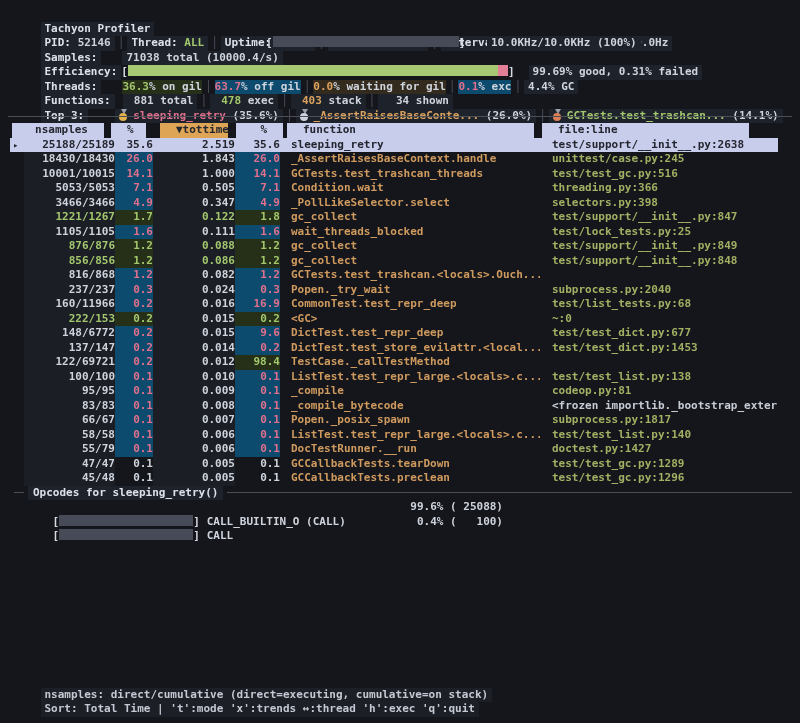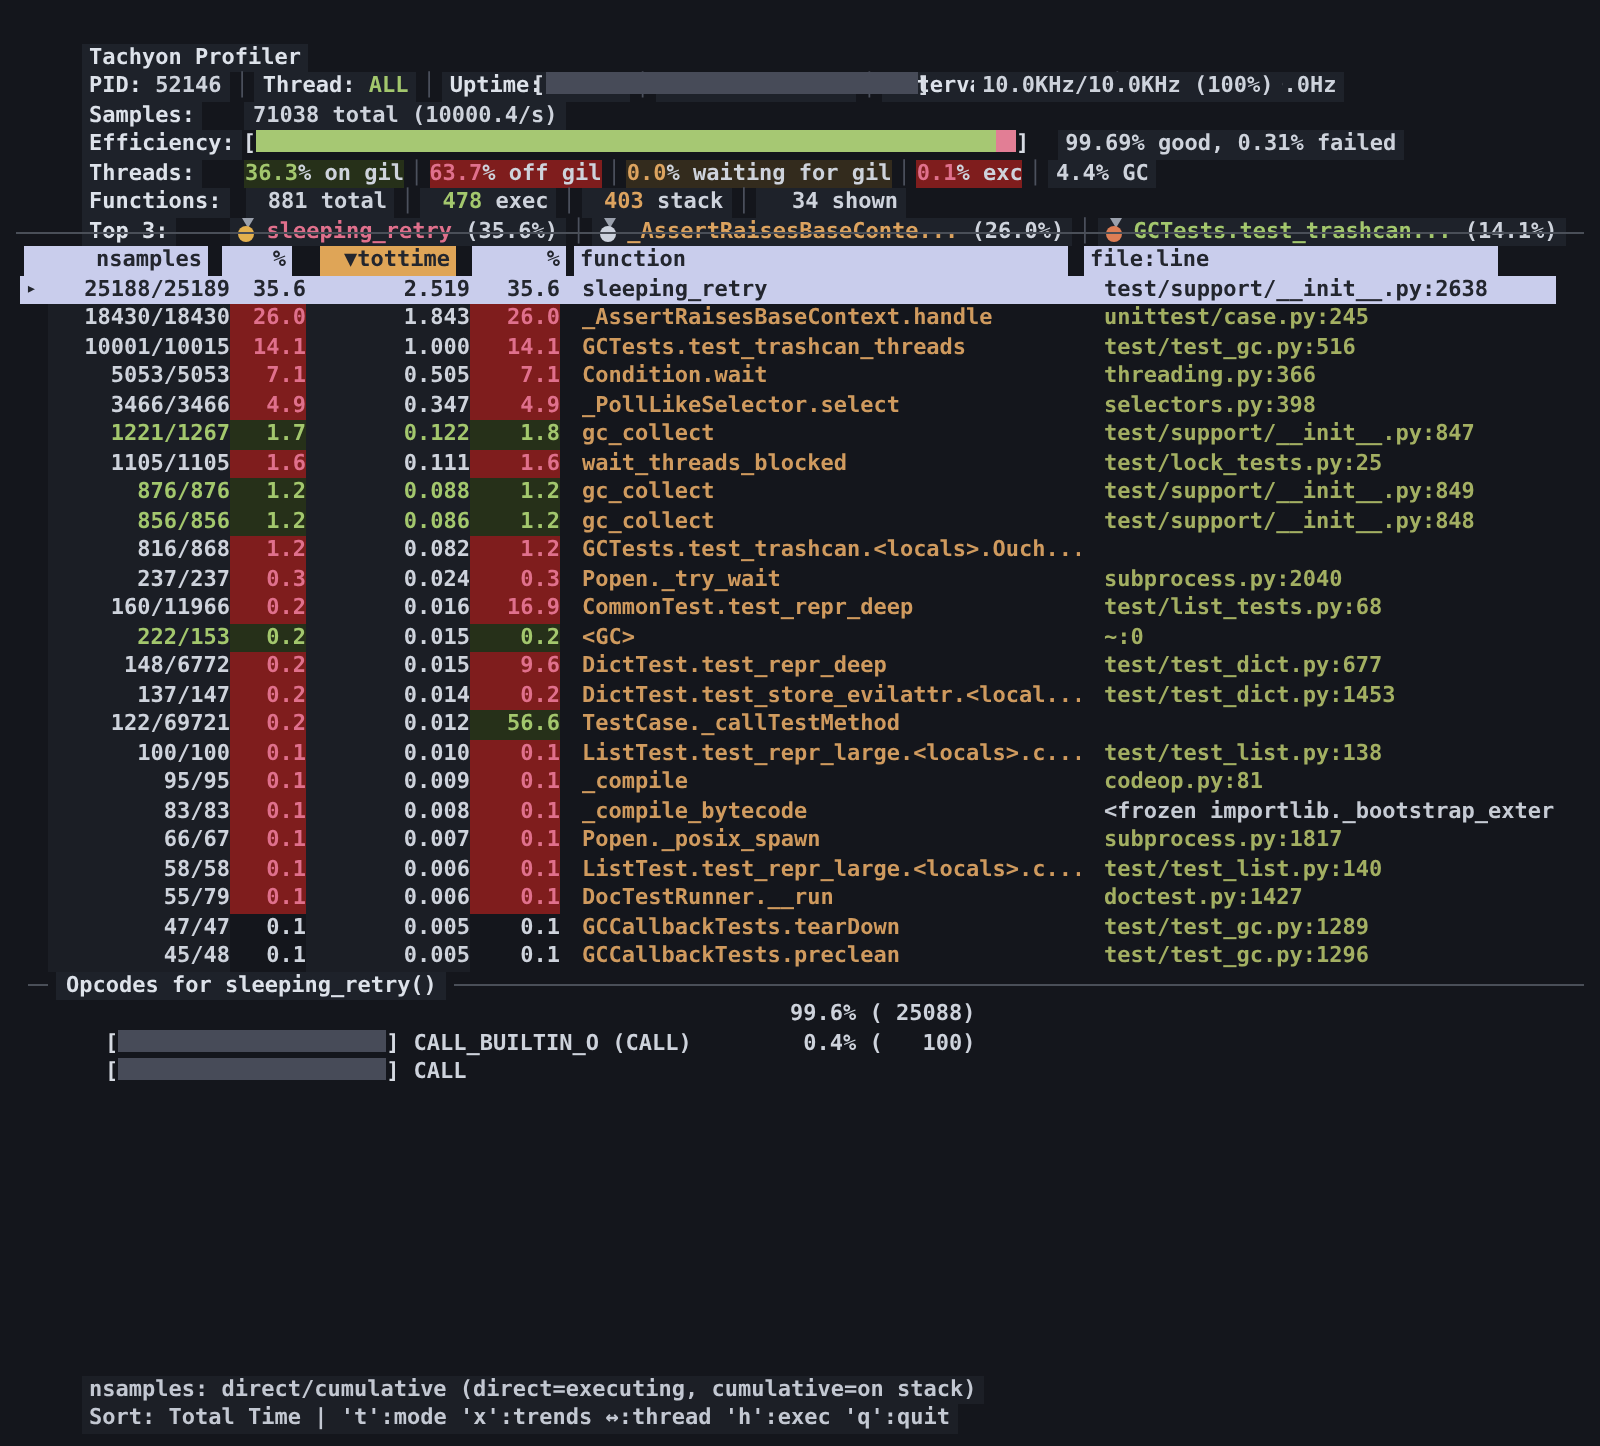--- a/index.html
+++ b/index.html
@@ -16,21 +16,21 @@
   .seg { background:#1e222a; display:inline-block; height:14.5px; padding:0 4px; }
   .lbl { color:#dde2ea; }
   .val { color:#ced3dc; }
   .green { color:#a3c76d; }
   .red { color:#e0708c; }
   .amber { color:#dca35f; }
   .divider { color:#4c515d; padding:0 3px; background:transparent; }
   .hl-box { background:#363b47; padding:0 2px; }
   .tintbox { display:inline-block; height:14.5px; padding:0 0; }
   .tint-g { background:#263019; }
-  .tint-r { background:#7f1d1d; }
+  .tint-r { background:#0c4a6e; }
   .tint-a { background:#332b1d; }
   .fnum { display:inline-block; width:27px; text-align:right; }
 
   
   .bracket { color:#d6dae2; }
   .track { display:inline-block; height:11px; vertical-align:-1px; background:#474b58; overflow:hidden; }
   .samples-track { width:186px; }
   .samples-fill { height:100%; background:#a6c873; }
   .eff-track { width:380px; display:inline-flex; }
   .eff-good { height:11px; width:calc(100% - 10px); background:#a6c873; }
@@ -42,21 +42,21 @@
   
   .hsep { height:14.5px; position:relative; }
   .hsep::after { content:""; position:absolute; left:8px; right:8px; top:7px; border-top:1px solid #4a4f58; }
   .opsep { height:14.5px; display:flex; align-items:center; padding-left:14px; padding-right:8px; }
   .opsep .dash-s { width:10px; border-top:1px solid #4a4f58; }
   .opsep .dash-l { flex:1; border-top:1px solid #4a4f58; }
   .opsep .optitle { background:#1e222a; color:#dde2ea; padding:0 5px; margin:0 4px; height:14.5px; line-height:14.5px; }
 
   
   .thead { display:flex; margin-left:12px; height:14.5px; line-height:14.5px; }
-  .hb { background:#c9cdec; color:#23262e; padding:0 3px; height:14.5px; }
+  .hb { background:#c9cdec; color:#23262e; padding:0 16px; height:14.5px; }
   .hb.num { text-align:right; }
   .hb1 { width:92px; } .hb2 { width:35px; } .hb3 { width:68px; background:#dfa557; text-align:right; }
   .hb4 { width:47px; } .hb5 { width:247px; } .hb6 { width:207px; }
   .g4{width:4px;} .g7{width:7px;} .g8{width:8px;} .g14{width:14px;}
 
   
   .trow { display:flex; height:14.5px; line-height:14.5px; margin-left:10px; width:768px; padding-left:14px; position:relative; white-space:pre; }
   .trow .cell { display:inline-block; height:14.5px; overflow:hidden; }
   .c1 { width:91px; text-align:right; background:#1b1e25; }
   .c2 { width:38px; text-align:right; }
@@ -78,21 +78,21 @@
   .medal.gold::after { background:#e3b04e; }
   .medal.silver::after { background:#ccd2dd; }
   .medal.bronze::after { background:#dd7e55; }
   .t3name { font-weight:bold; }
 
   
   .oprow { height:14.5px; line-height:14.5px; padding-left:26px; position:relative; white-space:pre; }
   .optrack { display:inline-block; width:134px; height:11px; vertical-align:-1px; background:#474b58; }
   .opfill { height:100%; background:#c9cdec; }
   .opname { margin-left:7px; color:#ced3dc; }
-  .opstats { position:absolute; left:395px; top:0; width:108px; white-space:pre; }
+  .opstats { position:absolute; left:395px; top:0; width:108px; text-align:right; white-space:pre; }
 
   .spacer { height:144px; }
   .footer-line { height:14.5px; line-height:14.5px; padding-left:14px; white-space:pre; }
   .footer-seg { background:#1c1f26; color:#c3c8d2; padding:0 4px; display:inline-block; height:14.5px; }
 </style>
 </head>
 <body>
 
 <div class="screen">
 
@@ -151,21 +151,21 @@
       <div class="trow"><span class="cell c1 tone-g">1221/1267</span><span class="cell c2 tone-g tint-g">1.7</span><span class="cell c3 tone-g">0.122</span><span class="cell c4 tone-g tint-g">1.8</span><span class="cell c5">gc_collect</span><span class="cell c6">test/support/__init__.py:847</span></div>
       <div class="trow"><span class="cell c1 tone-w">1105/1105</span><span class="cell c2 tone-r tint-r">1.6</span><span class="cell c3 tone-w">0.111</span><span class="cell c4 tone-r tint-r">1.6</span><span class="cell c5">wait_threads_blocked</span><span class="cell c6">test/lock_tests.py:25</span></div>
       <div class="trow"><span class="cell c1 tone-g">876/876</span><span class="cell c2 tone-g tint-g">1.2</span><span class="cell c3 tone-g">0.088</span><span class="cell c4 tone-g tint-g">1.2</span><span class="cell c5">gc_collect</span><span class="cell c6">test/support/__init__.py:849</span></div>
       <div class="trow"><span class="cell c1 tone-g">856/856</span><span class="cell c2 tone-g tint-g">1.2</span><span class="cell c3 tone-g">0.086</span><span class="cell c4 tone-g tint-g">1.2</span><span class="cell c5">gc_collect</span><span class="cell c6">test/support/__init__.py:848</span></div>
       <div class="trow"><span class="cell c1 tone-w">816/868</span><span class="cell c2 tone-r tint-r">1.2</span><span class="cell c3 tone-w">0.082</span><span class="cell c4 tone-r tint-r">1.2</span><span class="cell c5">GCTests.test_trashcan.&lt;locals&gt;.Ouch...</span></div>
       <div class="trow"><span class="cell c1 tone-w">237/237</span><span class="cell c2 tone-r tint-r">0.3</span><span class="cell c3 tone-w">0.024</span><span class="cell c4 tone-r tint-r">0.3</span><span class="cell c5">Popen._try_wait</span><span class="cell c6">subprocess.py:2040</span></div>
       <div class="trow"><span class="cell c1 tone-w">160/11966</span><span class="cell c2 tone-r tint-r">0.2</span><span class="cell c3 tone-w">0.016</span><span class="cell c4 tone-r tint-r">16.9</span><span class="cell c5">CommonTest.test_repr_deep</span><span class="cell c6">test/list_tests.py:68</span></div>
       <div class="trow"><span class="cell c1 tone-g">222/153</span><span class="cell c2 tone-g tint-g">0.2</span><span class="cell c3 tone-w">0.015</span><span class="cell c4 tone-g tint-g">0.2</span><span class="cell c5">&lt;GC&gt;</span><span class="cell c6">~:0</span></div>
       <div class="trow"><span class="cell c1 tone-w">148/6772</span><span class="cell c2 tone-r tint-r">0.2</span><span class="cell c3 tone-w">0.015</span><span class="cell c4 tone-r tint-r">9.6</span><span class="cell c5">DictTest.test_repr_deep</span><span class="cell c6">test/test_dict.py:677</span></div>
       <div class="trow"><span class="cell c1 tone-w">137/147</span><span class="cell c2 tone-r tint-r">0.2</span><span class="cell c3 tone-w">0.014</span><span class="cell c4 tone-r tint-r">0.2</span><span class="cell c5">DictTest.test_store_evilattr.&lt;local...</span><span class="cell c6">test/test_dict.py:1453</span></div>
-      <div class="trow"><span class="cell c1 tone-w">122/69721</span><span class="cell c2 tone-r tint-r">0.2</span><span class="cell c3 tone-w">0.012</span><span class="cell c4 tone-g tint-g">56.6</span><span class="cell c5">TestCase._callTestMethod</span></div>
+      <div class="trow"><span class="cell c1 tone-w">122/69721</span><span class="cell c2 tone-r tint-r">0.2</span><span class="cell c3 tone-w">0.012</span><span class="cell c4 tone-g tint-g">98.4</span><span class="cell c5">TestCase._callTestMethod</span></div>
       <div class="trow"><span class="cell c1 tone-w">100/100</span><span class="cell c2 tone-r tint-r">0.1</span><span class="cell c3 tone-w">0.010</span><span class="cell c4 tone-r tint-r">0.1</span><span class="cell c5">ListTest.test_repr_large.&lt;locals&gt;.c...</span><span class="cell c6">test/test_list.py:138</span></div>
       <div class="trow"><span class="cell c1 tone-w">95/95</span><span class="cell c2 tone-r tint-r">0.1</span><span class="cell c3 tone-w">0.009</span><span class="cell c4 tone-r tint-r">0.1</span><span class="cell c5">_compile</span><span class="cell c6">codeop.py:81</span></div>
       <div class="trow"><span class="cell c1 tone-w">83/83</span><span class="cell c2 tone-r tint-r">0.1</span><span class="cell c3 tone-w">0.008</span><span class="cell c4 tone-r tint-r">0.1</span><span class="cell c5">_compile_bytecode</span><span class="cell c6 file-w">&lt;frozen importlib._bootstrap_externa</span></div>
       <div class="trow"><span class="cell c1 tone-w">66/67</span><span class="cell c2 tone-r tint-r">0.1</span><span class="cell c3 tone-w">0.007</span><span class="cell c4 tone-r tint-r">0.1</span><span class="cell c5">Popen._posix_spawn</span><span class="cell c6">subprocess.py:1817</span></div>
       <div class="trow"><span class="cell c1 tone-w">58/58</span><span class="cell c2 tone-r tint-r">0.1</span><span class="cell c3 tone-w">0.006</span><span class="cell c4 tone-r tint-r">0.1</span><span class="cell c5">ListTest.test_repr_large.&lt;locals&gt;.c...</span><span class="cell c6">test/test_list.py:140</span></div>
       <div class="trow"><span class="cell c1 tone-w">55/79</span><span class="cell c2 tone-r tint-r">0.1</span><span class="cell c3 tone-w">0.006</span><span class="cell c4 tone-r tint-r">0.1</span><span class="cell c5">DocTestRunner.__run</span><span class="cell c6">doctest.py:1427</span></div>
       <div class="trow"><span class="cell c1 tone-w">47/47</span><span class="cell c2 tone-w ">0.1</span><span class="cell c3 tone-w">0.005</span><span class="cell c4 tone-w ">0.1</span><span class="cell c5">GCCallbackTests.tearDown</span><span class="cell c6">test/test_gc.py:1289</span></div>
       <div class="trow"><span class="cell c1 tone-w">45/48</span><span class="cell c2 tone-w ">0.1</span><span class="cell c3 tone-w">0.005</span><span class="cell c4 tone-w ">0.1</span><span class="cell c5">GCCallbackTests.preclean</span><span class="cell c6">test/test_gc.py:1296</span></div>
     </div>
 

